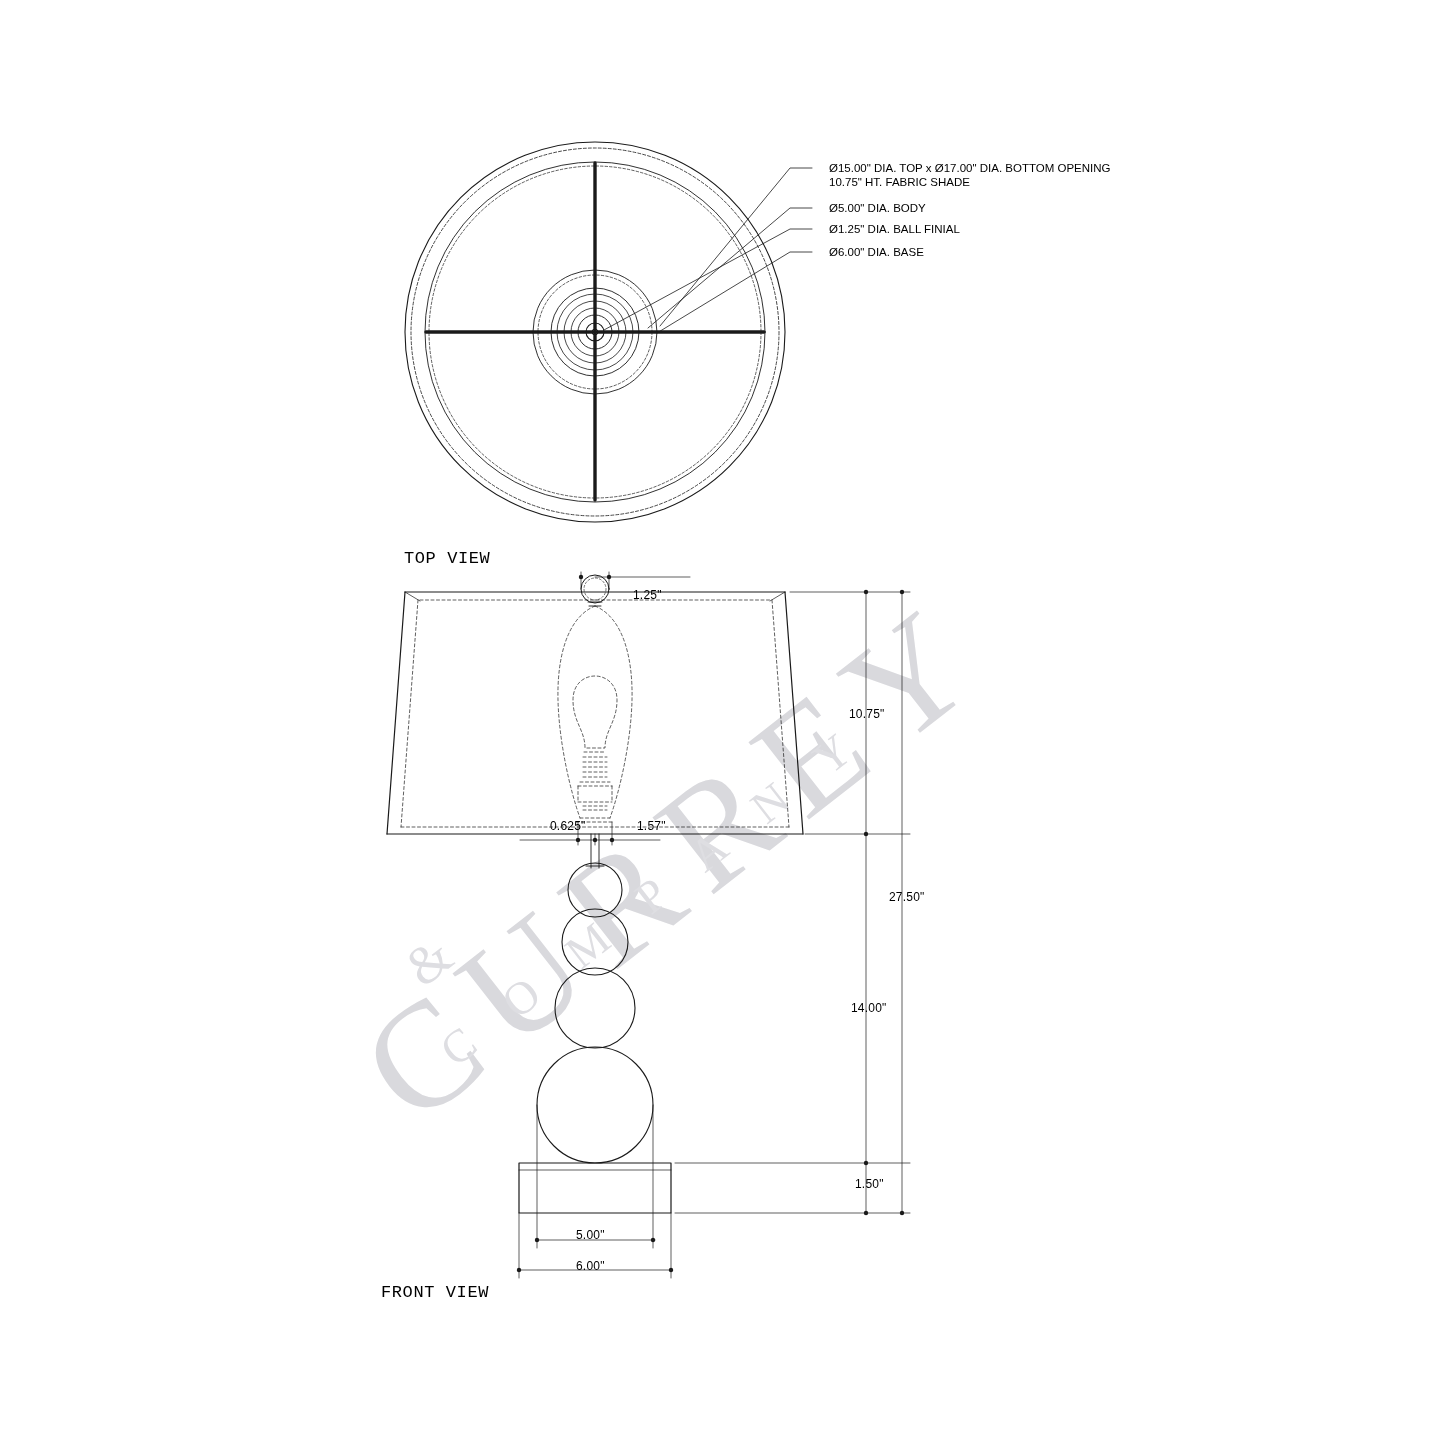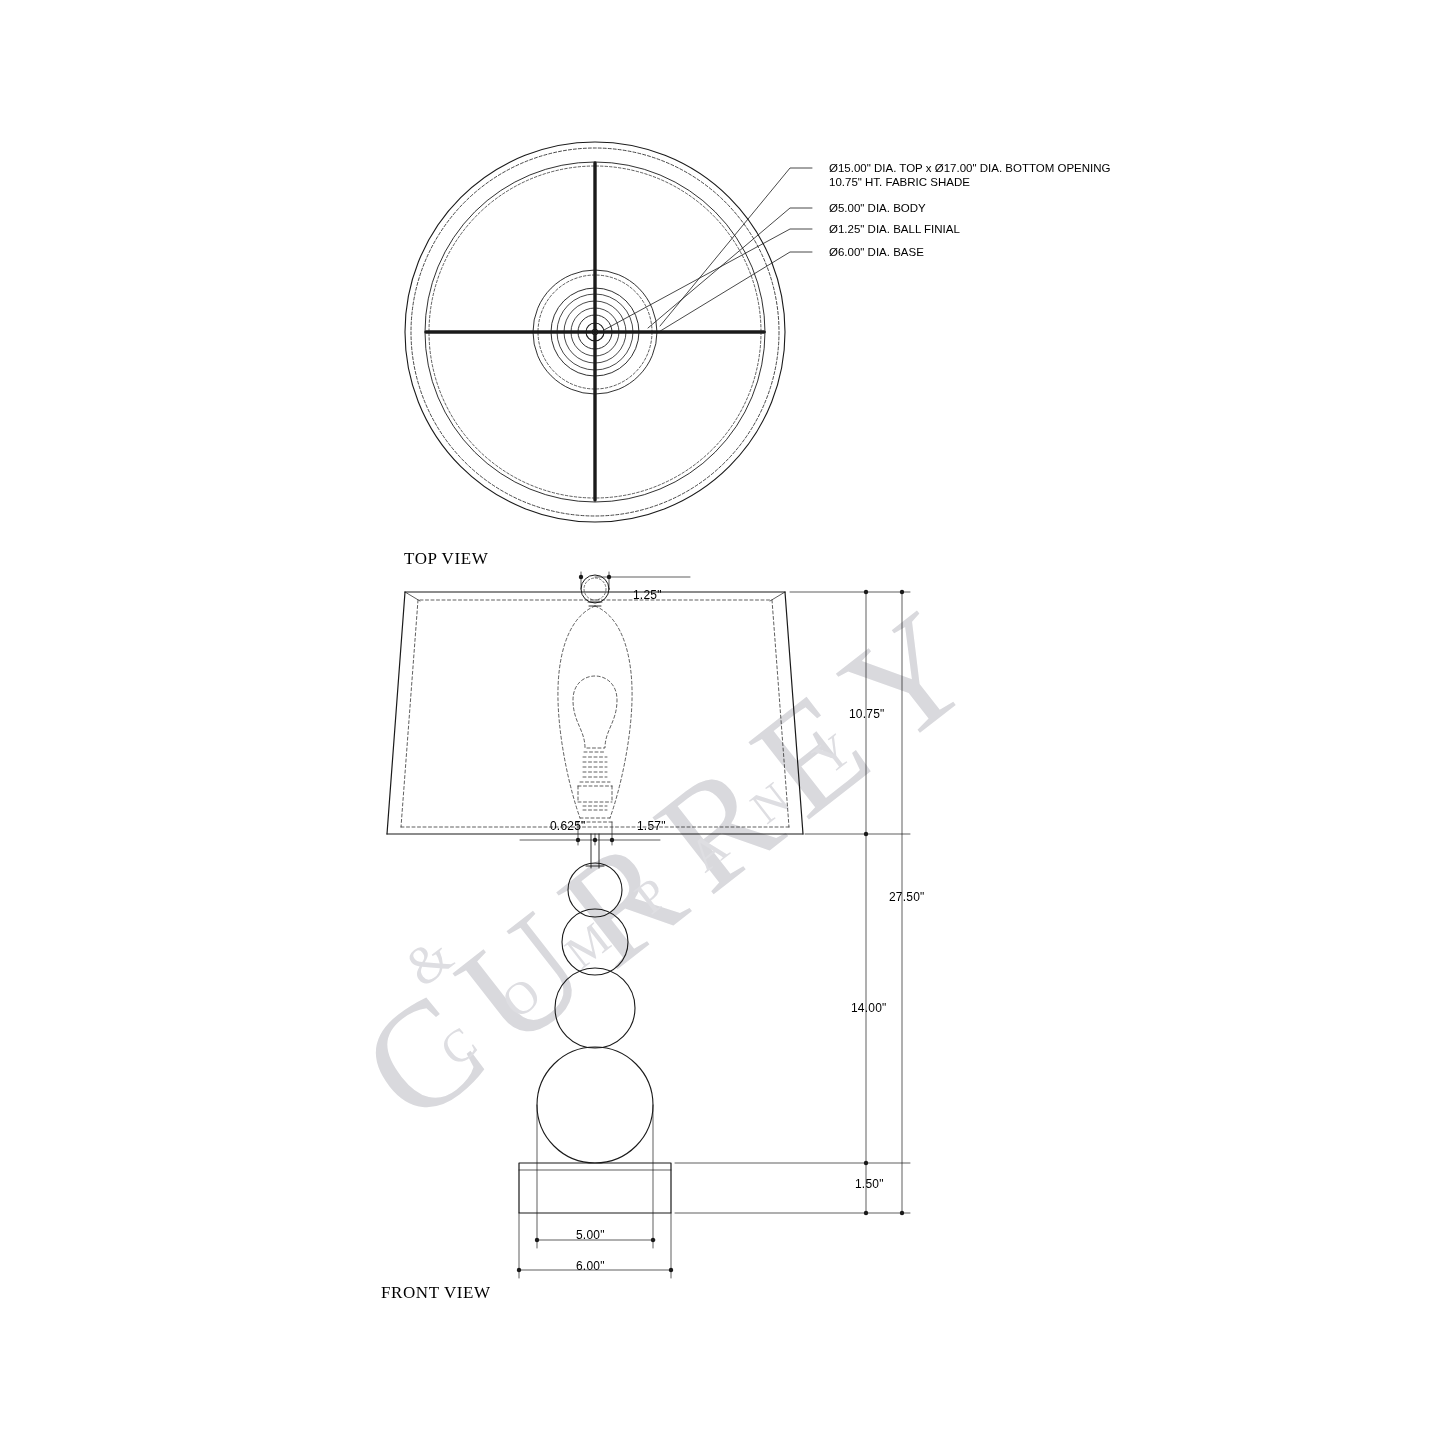--- a/index.html
+++ b/index.html
@@ -33,21 +33,21 @@
     font-size: 11px;
     color: #000;
     white-space: nowrap;
     letter-spacing: 0.2px;
   }
   .label.dim {
     font-size: 12px;
   }
   .viewname {
     position: absolute;
-    font-family: Liberation Serif, serif;
+    font-family: Liberation Mono, monospace;
     font-size: 17px;
     letter-spacing: 0.6px;
     color: #000;
     white-space: nowrap;
   }
   .callout-text {
     position: absolute;
     font-size: 11.5px;
     line-height: 14px;
     color: #000;

